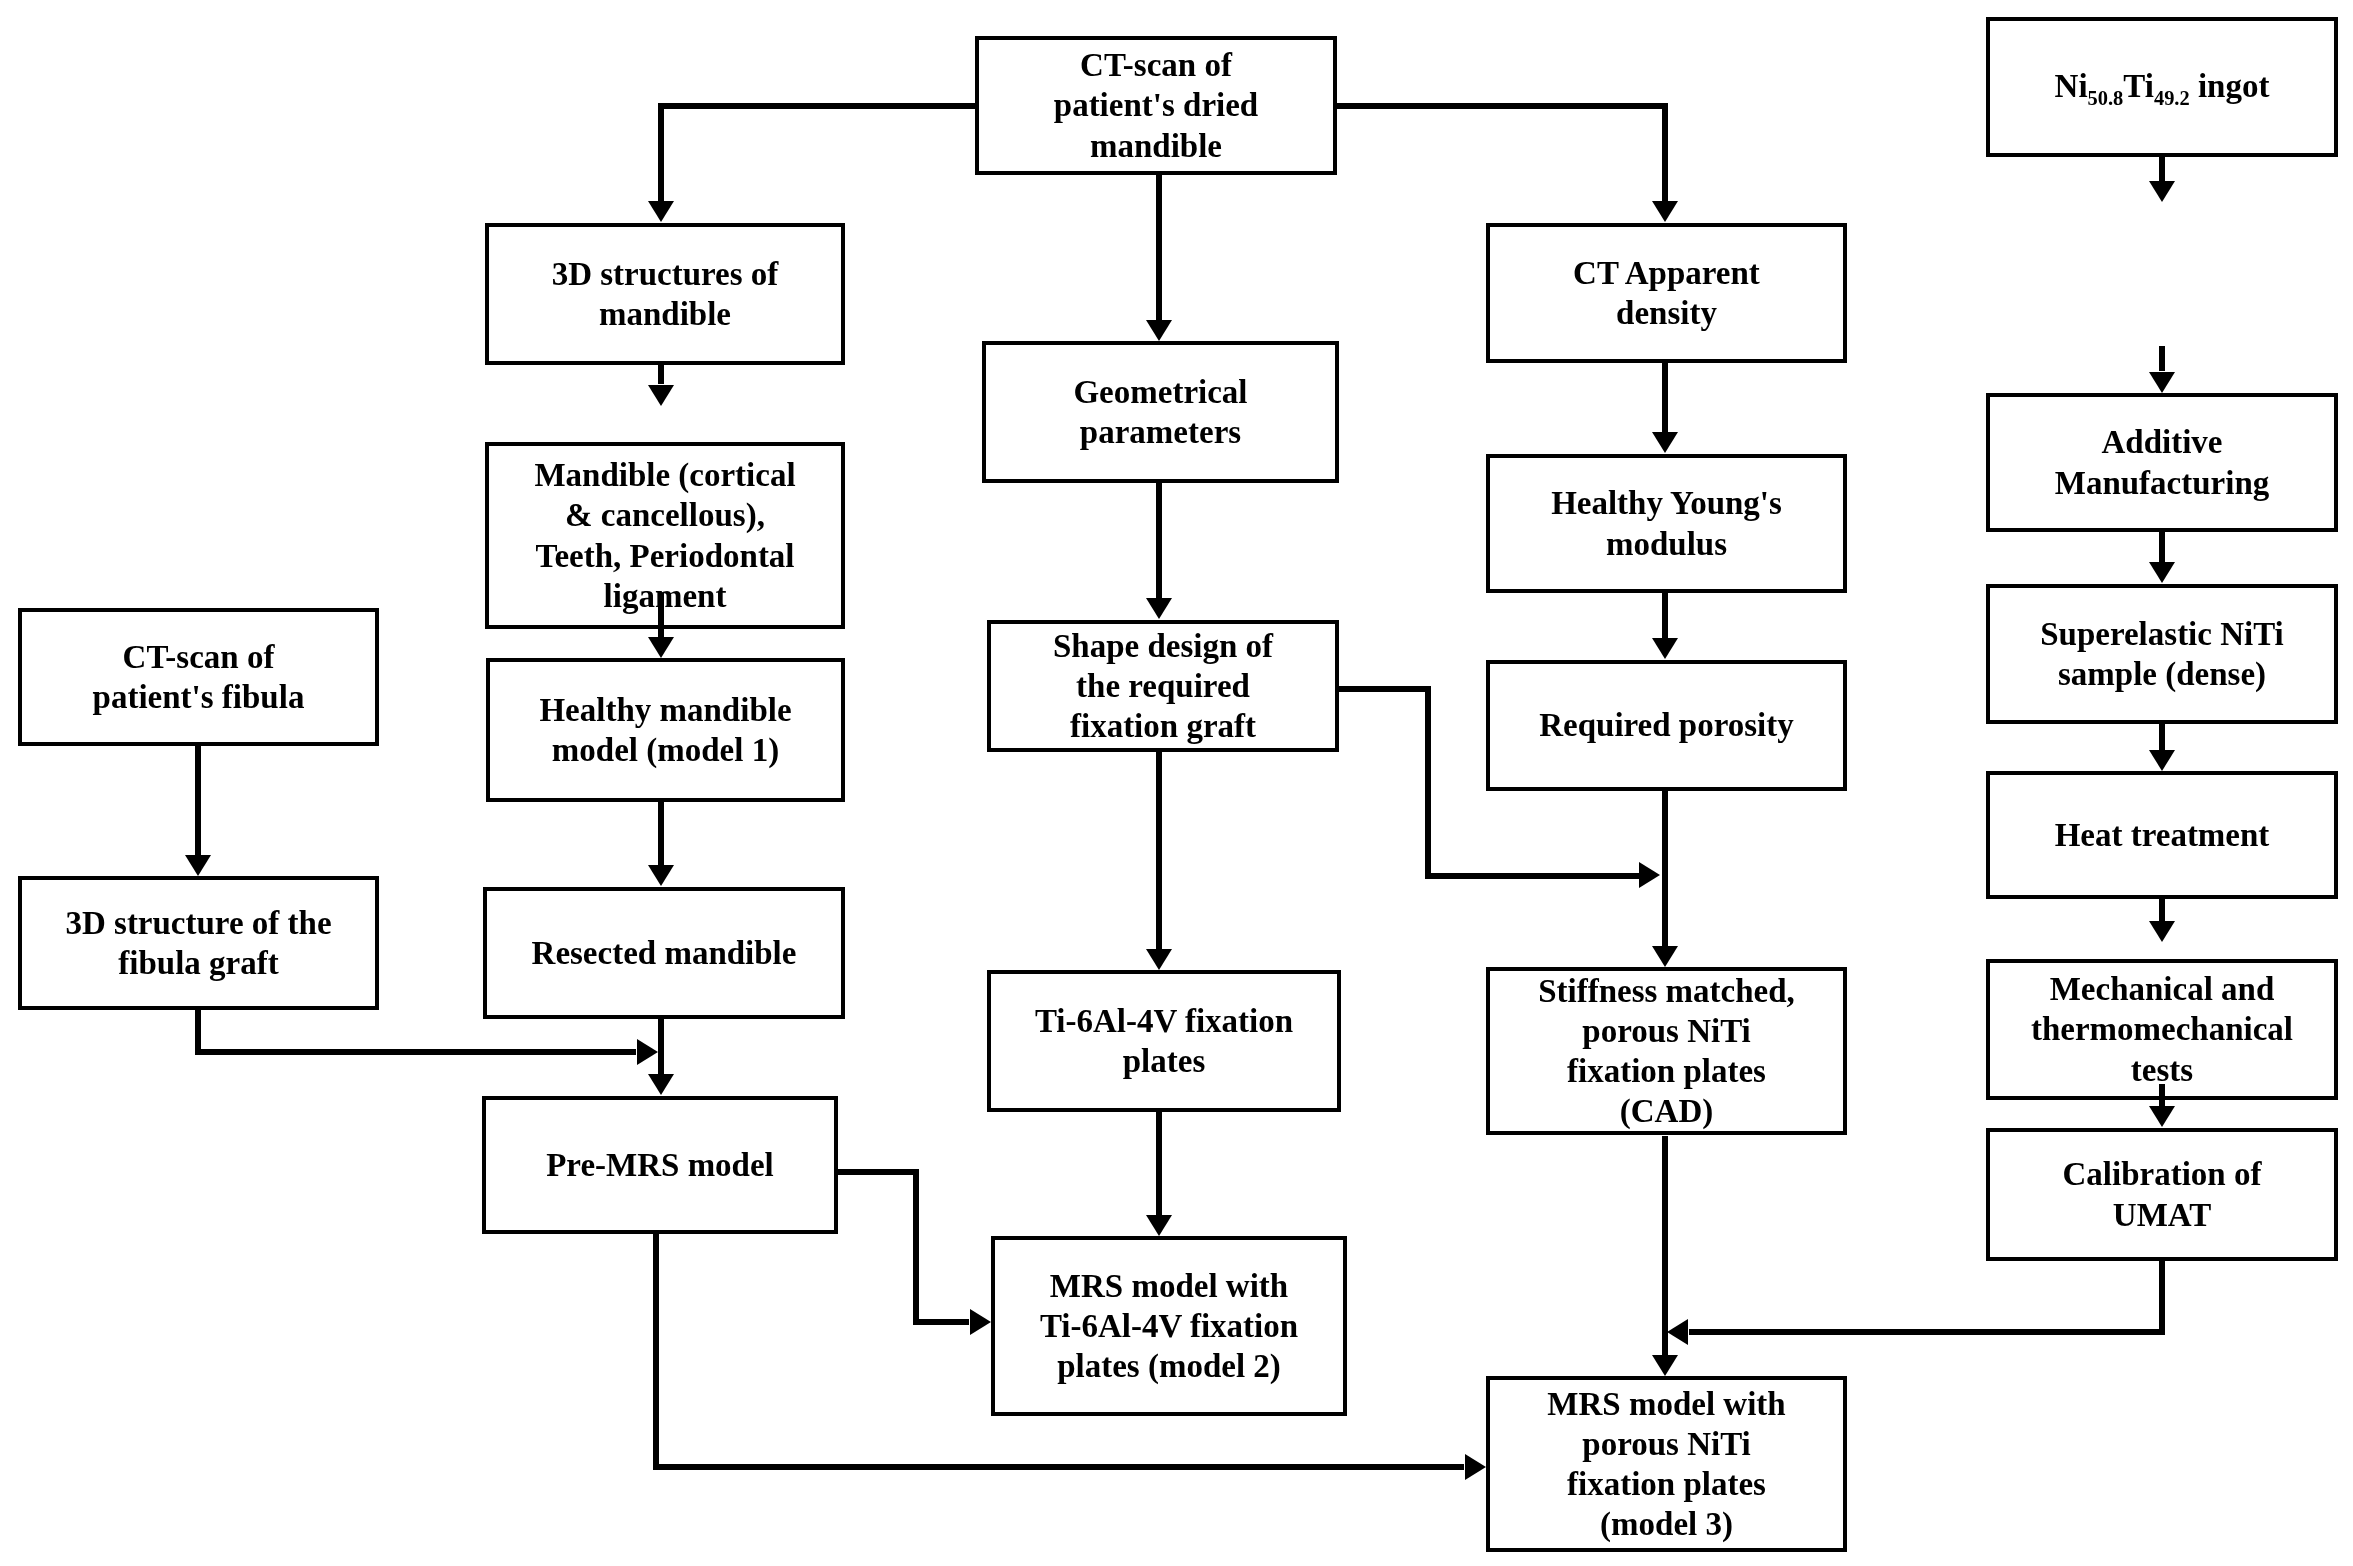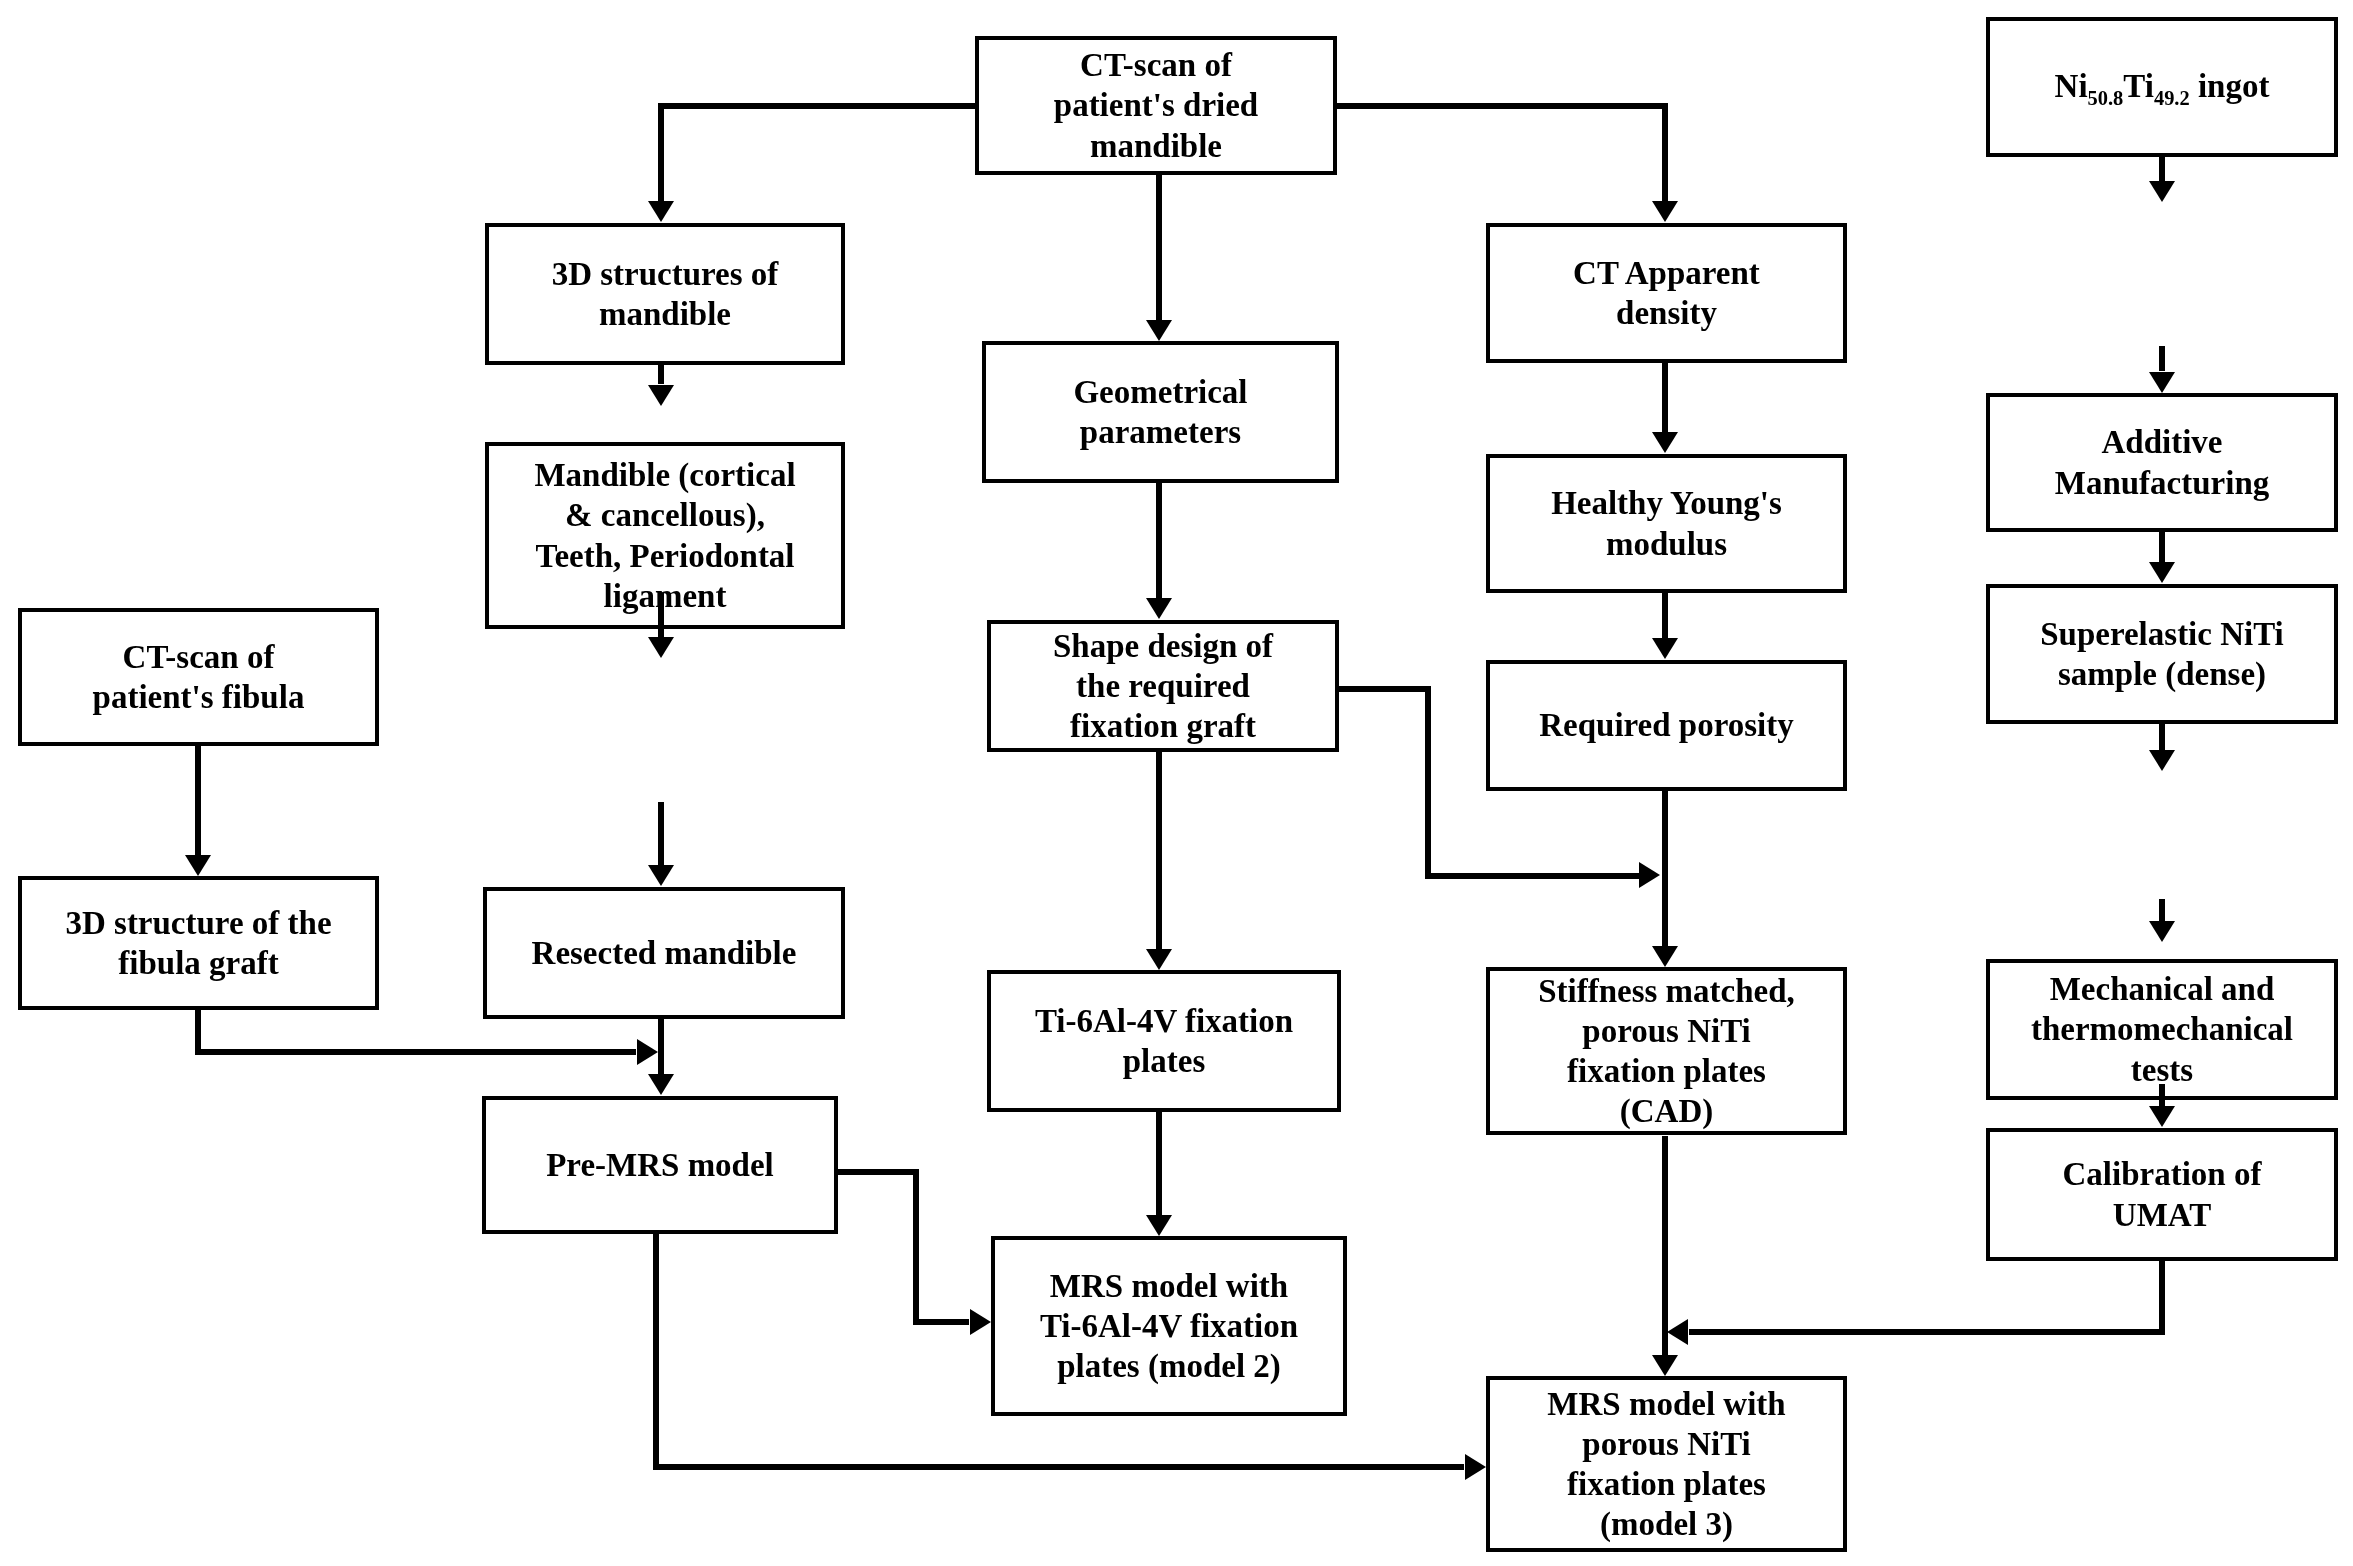--- a/index.html
+++ b/index.html
@@ -49,20 +49,24 @@
 mandible</span>
   </div>
 
   <div class="node" style="left:485px;  top:406px; width:360px; height:187px;margin-top:36px;">
     <span class="label">Mandible (cortical
 &amp; cancellous),
 Teeth, Periodontal
 ligament</span>
   </div>
 
+  <div class="node" style="left:486px;  top:658px; width:359px; height:144px;">
+    <span class="label">Healthy mandible
+model (model 1)</span>
+  </div>
 
   <div class="node" style="left:483px;  top:887px; width:362px; height:132px;">
     <span class="label">Resected mandible</span>
   </div>
 
   <div class="node" style="left:482px;  top:1096px; width:356px; height:138px;">
     <span class="label">Pre-MRS model</span>
   </div>
 
   <div class="node" style="left:18px;   top:608px; width:361px; height:138px;">
@@ -133,20 +137,23 @@
   <div class="node" style="left:1986px; top:393px; width:352px; height:139px;">
     <span class="label">Additive
 Manufacturing</span>
   </div>
 
   <div class="node" style="left:1986px; top:584px; width:352px; height:140px;">
     <span class="label">Superelastic NiTi
 sample (dense)</span>
   </div>
 
+  <div class="node" style="left:1986px; top:771px; width:352px; height:128px;">
+    <span class="label">Heat treatment</span>
+  </div>
 
   <div class="node" style="left:1986px; top:943px; width:352px; height:141px;margin-top:16px;">
     <span class="label">Mechanical and
 thermomechanical
 tests</span>
   </div>
 
   <div class="node" style="left:1986px; top:1128px; width:352px; height:133px;">
     <span class="label">Calibration of
 UMAT</span>

